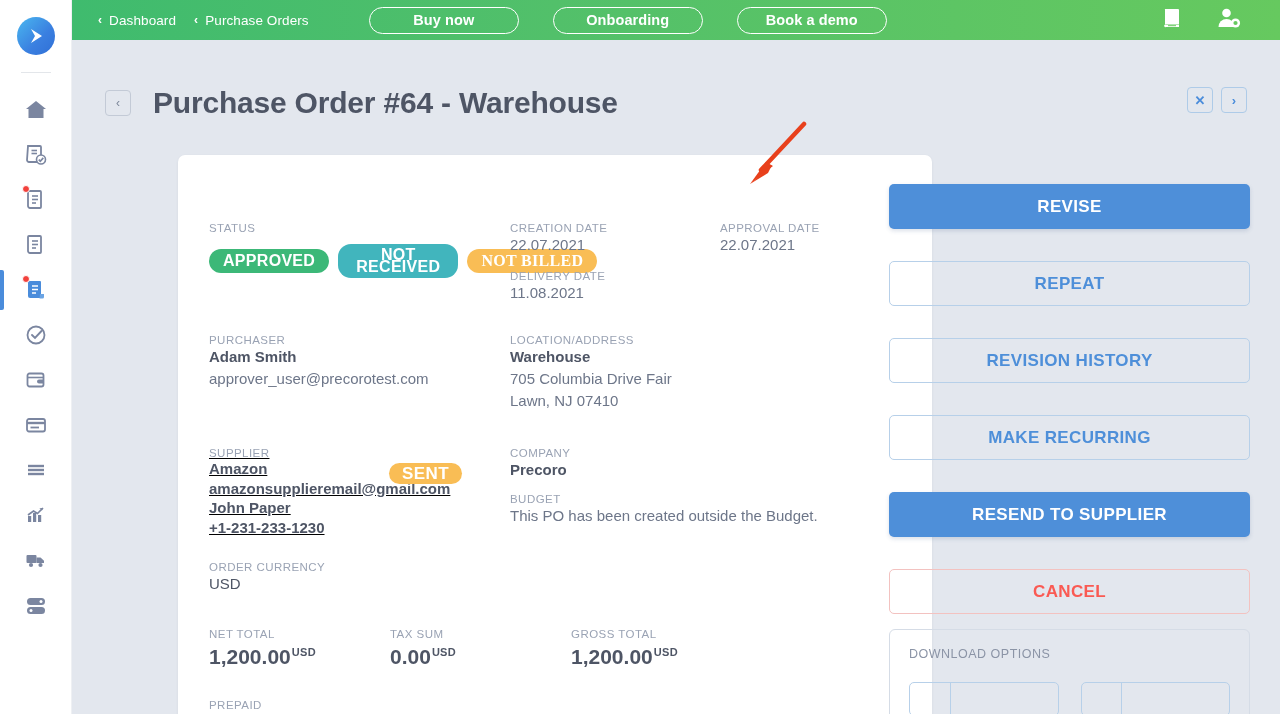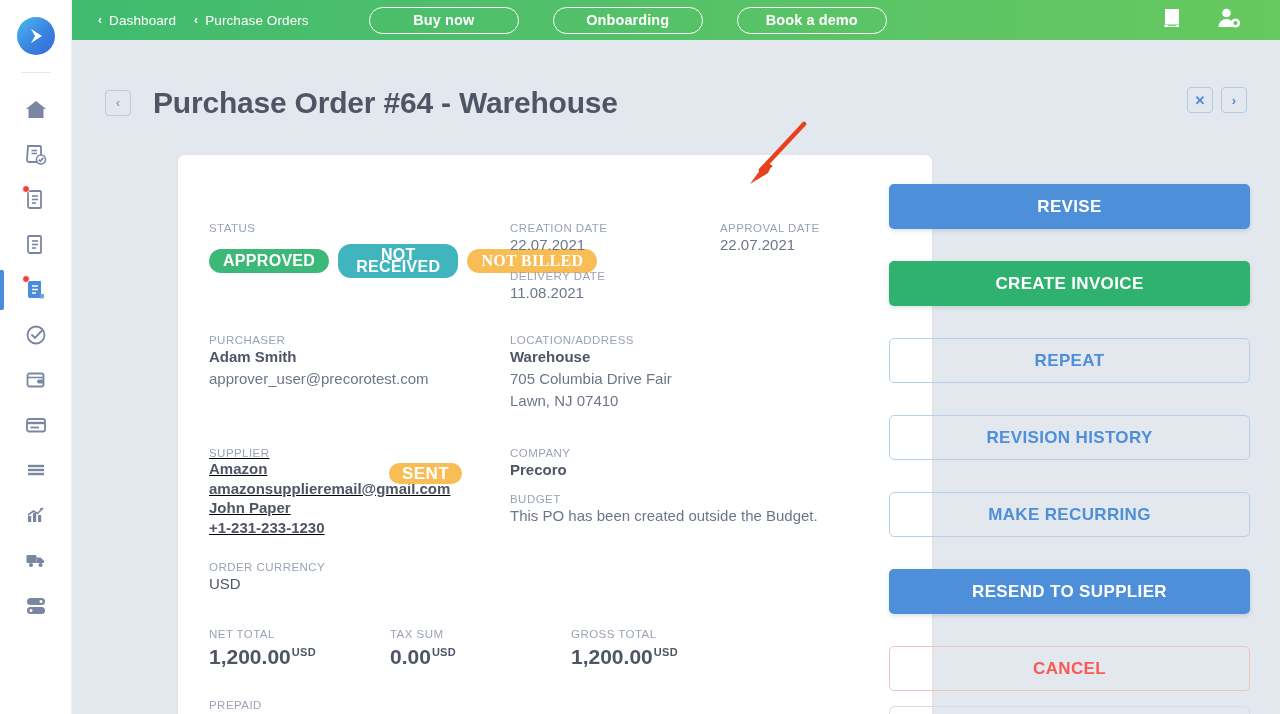--- a/index.html
+++ b/index.html
@@ -504,21 +504,20 @@
     </div>
 
     <div class="row-prepaid">
       <div class="fld-label">PREPAID</div>
 
     </div>
   </div>
 
   <div id="actions">
     <button class="act-btn blue">REVISE</button>
-    <button class="act-btn green">CREATE INVOICE</button>
     <button class="act-btn ghost">REPEAT</button>
     <button class="act-btn ghost">REVISION HISTORY</button>
     <button class="act-btn ghost">MAKE RECURRING</button>
     <button class="act-btn blue">RESEND TO SUPPLIER</button>
     <button class="act-btn danger">CANCEL</button>
 
     <div id="download-panel">
       <div id="download-title">DOWNLOAD OPTIONS</div>
       <div id="download-rows">
         <div class="dl-group">

